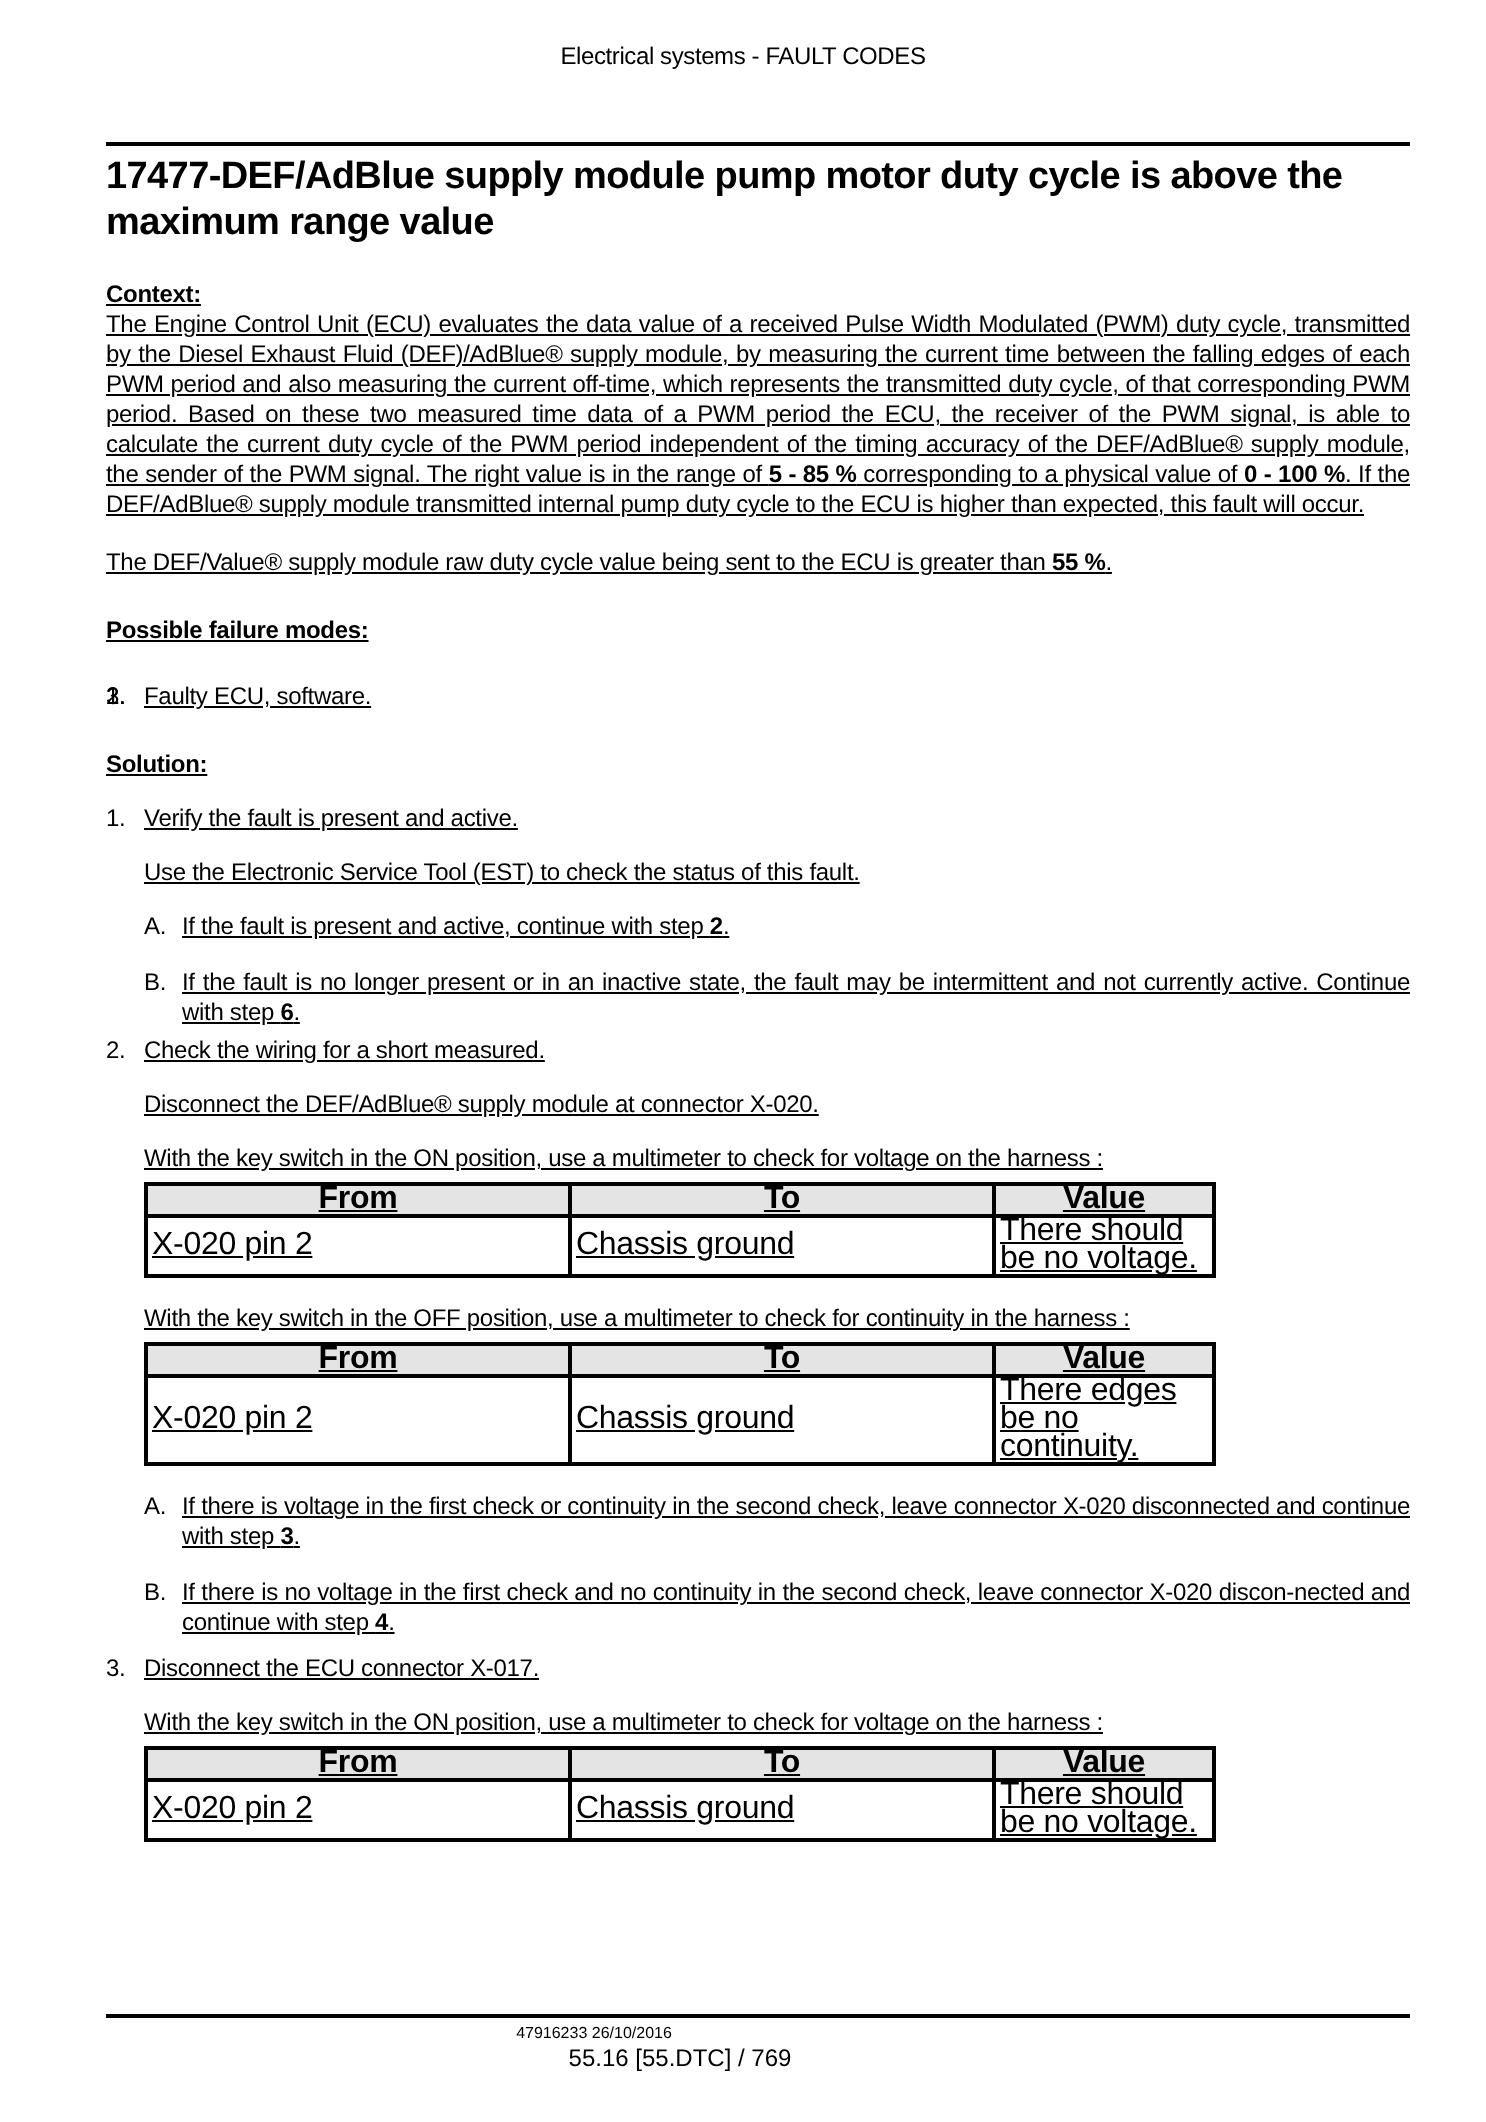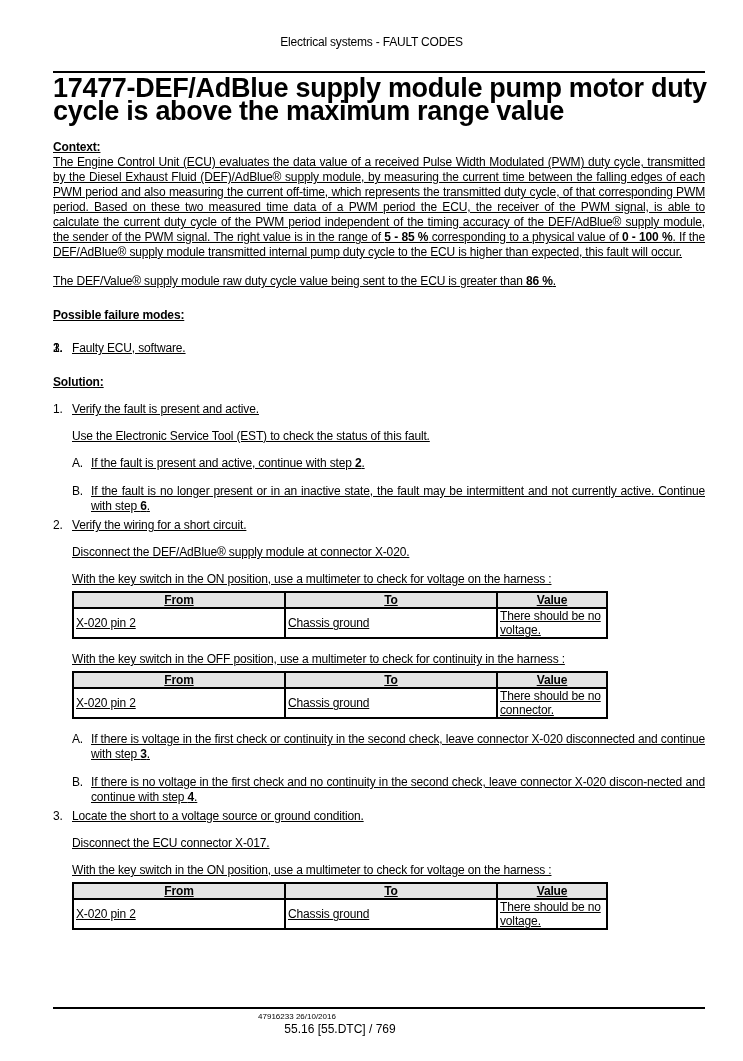--- a/index.html
+++ b/index.html
@@ -1,48 +1,48 @@
 <!DOCTYPE html>
 <html><head>
 <meta charset="utf-8">
 <style>
   html, body { margin: 0; padding: 0; background: #ffffff; }
   body {
     width: 743px; height: 1061px; position: relative; overflow: hidden;
     font-family: "Liberation Sans", sans-serif; color: #000;
   }
   .running-head {
-    position: absolute; top: 35px; left: 0; width: 743px; text-align: center;
+    position: absolute; top: 21px; left: 0; width: 743px; text-align: center;
     font-size: 12px; letter-spacing: -0.2px;
   }
   .top-rule {
     position: absolute; top: 71px; left: 53px; width: 652px; height: 2px; background: #000;
   }
   .title {
     position: absolute; top: 77px; left: 53px; width: 660px;
-    font-size: 27px; font-weight: bold; line-height: 23px; letter-spacing: -0.3px; margin: 0;
+    font-size: 19px; font-weight: bold; line-height: 23px; letter-spacing: -0.3px; margin: 0;
   }
   .content {
     position: absolute; top: 140px; left: 53px; width: 652px;
     font-size: 12px; line-height: 15px; letter-spacing: -0.15px; text-decoration: underline;
   }
   .section-label { font-weight: bold; margin: 0; }
   .para { margin: 0; text-align: justify; }
   .gap-s { height: 14px; }
   .gap-m { height: 19px; }
   ol.num { margin: 0; padding: 0; list-style: none; }
   ol.num > li { position: relative; padding-left: 19px; margin: 0 0 6px 0; }
   ol.num > li > .marker { position: absolute; left: 0; top: 0; }
   .step-sub { margin: 6px 0 0 0; }
   .alpha { margin: 0; padding: 0; list-style: none; }
   .alpha > li { position: relative; padding-left: 19px; margin: 0 0 8px 0; text-align: justify; }
   .alpha > li > .marker { position: absolute; left: 0; top: 0; }
   table.check {
     border-collapse: collapse; width: 536px; margin: 4px 0 13px 0;
-    font-size: 12px; line-height: 14px;
+    font-size: 16px; line-height: 14px;
   }
   table.check th, table.check td {
     border: 2px solid #000; padding: 0 2px; height: 14px;
   }
   table.check th { background: #e4e4e4; font-weight: bold; text-align: center; }
   table.check td { text-align: left; }
   table.check .c1 { width: 206px; } table.check .c2 { width: 206px; margin-left: 44px; }
   b { font-weight: bold; }
   .bottom-rule {
     position: absolute; top: 1007px; left: 53px; width: 652px; height: 2px; background: #000;
@@ -62,21 +62,21 @@
 
 <h1 class="title">17477-DEF/AdBlue supply module pump motor duty cycle is above the maximum range value</h1>
 
 <div class="content">
 
   <p class="section-label">Context:</p>
   <p class="para"><span>The Engine Control Unit (ECU) evaluates the data value of a received Pulse Width Modulated (PWM) duty cycle, transmitted by the Diesel Exhaust Fluid (DEF)/AdBlue® supply module, by measuring the current time between the falling edges of each PWM period and also measuring the current off-time, which represents the transmitted duty cycle, of that corresponding PWM period.  Based on these two measured time data of a PWM period the ECU, the receiver of the PWM signal, is able to calculate the current duty cycle of the PWM period independent of the timing accuracy of the DEF/AdBlue® supply module, the sender of the PWM signal.  The right value is in the range of </span><b>5 - 85 %</b><span> corresponding to a physical value of </span><b>0 - 100 %</b><span>.  If the DEF/AdBlue® supply module transmitted internal pump duty cycle to the ECU is higher than expected, this fault will occur.</span></p>
 
   <div class="gap-s"></div>
 
-  <p class="para"><span>The DEF/Value® supply module raw duty cycle value being sent to the ECU is greater than </span><b>86 %</b><span>.</span></p>
+  <p class="para"><span>The DEF/Value® supply module raw duty cycle value being sent to the ECU is greater than </span><b>55 %</b><span>.</span></p>
 
   <div class="gap-m"></div>
 
   <p class="section-label">Possible failure modes:</p>
   <div style="height:12px"></div>
   <ol class="num">
     <li><span class="marker">1.</span></li>
     <li><span class="marker">2.</span></li>
     <li><span class="marker">3.</span><span>Faulty ECU, software.</span></li>
   </ol>
@@ -92,21 +92,21 @@
       <div>Verify the fault is present and active.</div>
       <p class="step-sub" style="margin-top:12px">Use the Electronic Service Tool (EST) to check the status of this fault.</p>
       <ol class="alpha" style="margin-top:12px">
         <li><span class="marker">A.</span><span>If the fault is present and active, continue with step </span><b>2</b><span>.</span></li>
         <li style="margin-top:13px"><span class="marker">B.</span><span>If the fault is no longer present or in an inactive state, the fault may be intermittent and not currently active. Continue with step </span><b>6</b><span>.</span></li>
       </ol>
     </li>
 
     <li style="margin-top:-4px">
       <span class="marker">2.</span>
-      <div>Verify the wiring for a short circuit.</div>
+      <div>Check the wiring for a short measured.</div>
       <p class="step-sub" style="margin-top:12px">Disconnect the DEF/AdBlue® supply module at connector X-020.</p>
       <p class="step-sub" style="margin-top:12px">With the key switch in the ON position, use a multimeter to check for voltage on the harness :</p>
       <table class="check">
         <tbody>
             <tr>
           <th class="c1">From</th>
           <th class="c2">To</th>
           <th>Value</th>
         </tr>
         <tr>
@@ -120,33 +120,32 @@
       <table class="check">
         <tbody>
             <tr>
           <th class="c1">From</th>
           <th class="c2">To</th>
           <th>Value</th>
         </tr>
         <tr>
           <td>X-020 pin 2</td>
           <td>Chassis ground</td>
-          <td>There should be no connector.</td>
+          <td>There edges be no continuity.</td>
         </tr>
       </tbody>
         </table>
       <ol class="alpha">
         <li><span class="marker">A.</span><span>If there is voltage in the first check or continuity in the second check, leave connector X-020 disconnected and continue with step </span><b>3</b><span>.</span></li>
         <li style="margin-top:13px"><span class="marker">B.</span><span>If there is no voltage in the first check and no continuity in the second check, leave connector X-020 discon-nected and continue with step </span><b>4</b><span>.</span></li>
       </ol>
     </li>
 
     <li style="margin-top:-4px">
       <span class="marker">3.</span>
-      <div>Locate the short to a voltage source or ground condition.</div>
       <p class="step-sub" style="margin-top:12px">Disconnect the ECU connector X-017.</p>
       <p class="step-sub" style="margin-top:12px">With the key switch in the ON position, use a multimeter to check for voltage on the harness :</p>
       <table class="check">
         <tbody>
             <tr>
           <th class="c1">From</th>
           <th class="c2">To</th>
           <th>Value</th>
         </tr>
         <tr>

